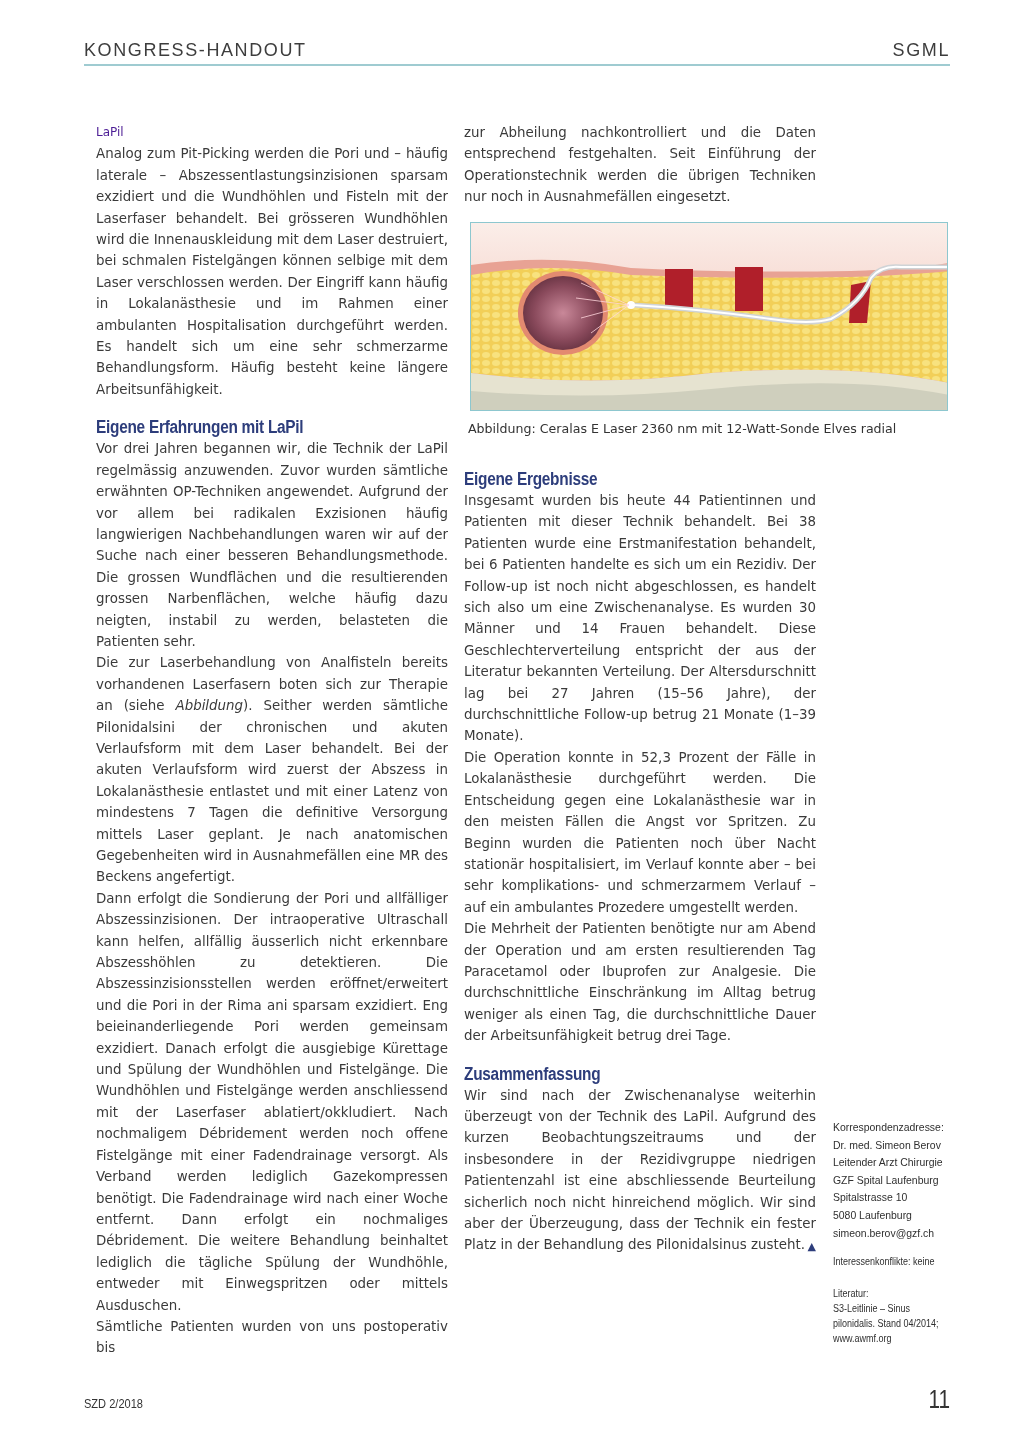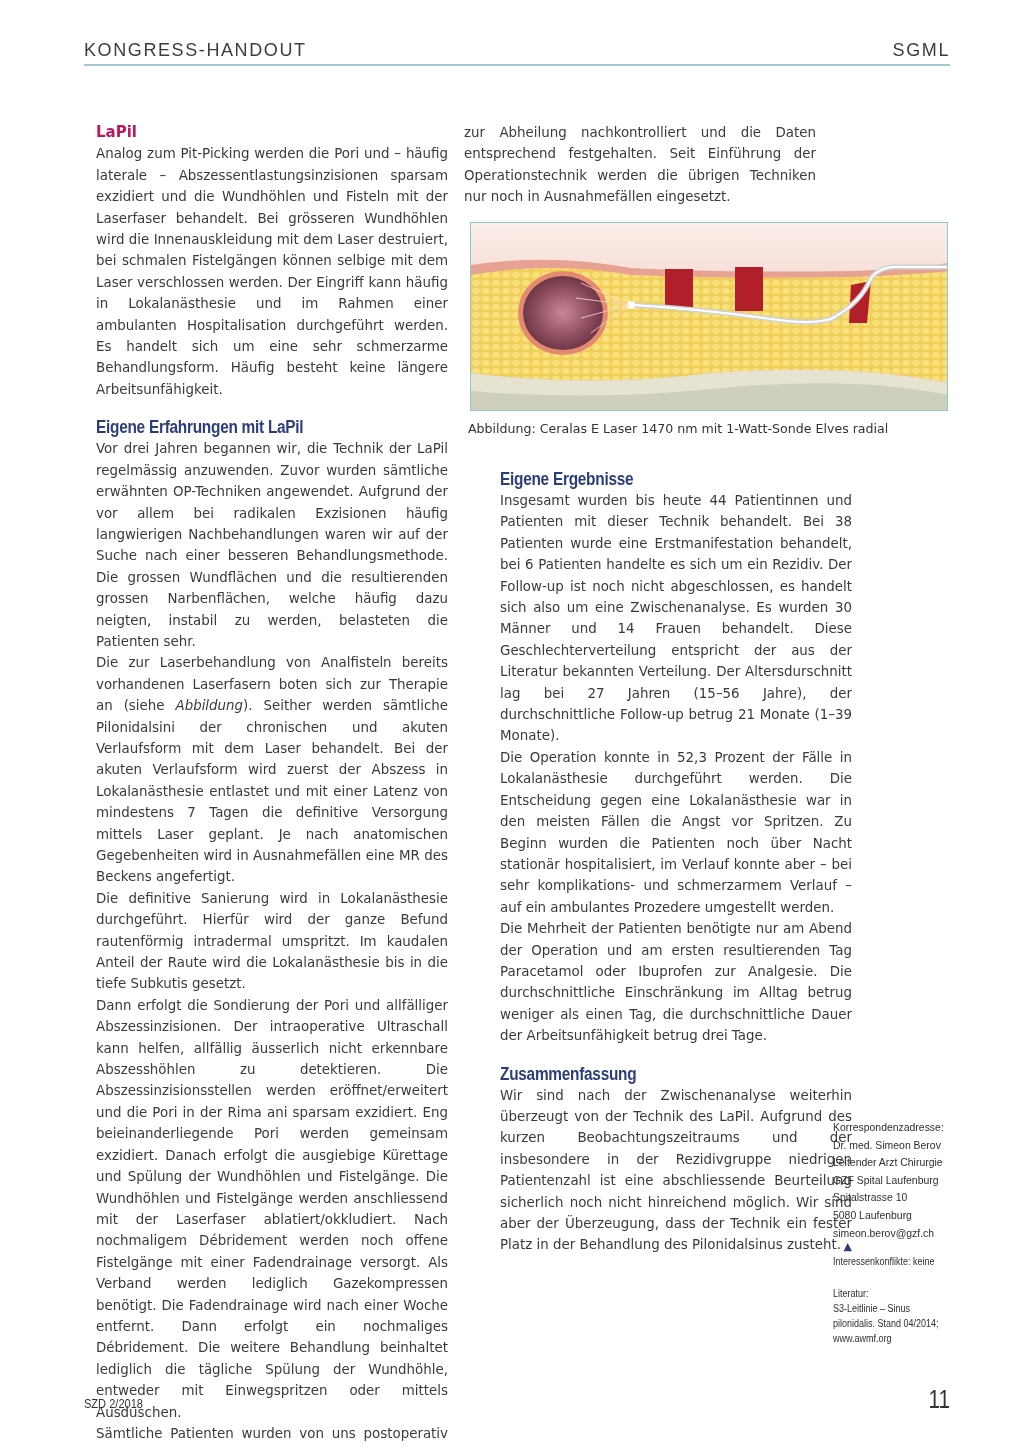--- a/index.html
+++ b/index.html
@@ -20,21 +20,21 @@
   .header .right { right: 0; }
 
   .col {
     position: absolute; top: 122px; width: 352px;
     font-size: 13.4px; line-height: 21.4px; text-align: justify;
     hyphens: manual;
   }
   .col-left { left: 96px; }
   .col-right { left: 464px; }
   .col p { margin: 0; }
-  .sub-head { font-weight: bold; color: #be185d; font-size: 15px; }
+  .sub-head { font-weight: normal; color: #4c1d95; font-size: 12px; }
   h2.sec {
     margin: 16px 0 0 0; font-size: 17.5px; line-height: 22px;
     color: #2d3d7b; font-weight: bold;
     font-family: "Liberation Sans", sans-serif; letter-spacing: -0.3px;
     transform: scaleX(0.88); transform-origin: left center;
   }
   .figure {
     position: absolute; left: 470px; top: 222px; width: 478px; height: 189px;
     border: 1px solid #8dc7cf; box-sizing: border-box; overflow: hidden;
     background: #f7e6e0;
@@ -71,21 +71,20 @@
   <span class="right">SGML</span>
 </div>
 
 <div class="col col-left">
   <div class="sub-head">LaPil</div>
   <p>Analog zum Pit-Picking werden die Pori und – häufig laterale – Abszessentlastungsinzisionen sparsam exzidiert und die Wundhöhlen und Fisteln mit der Laserfaser behandelt. Bei grösseren Wundhöhlen wird die Innenauskleidung mit dem Laser destruiert, bei schmalen Fistelgängen können selbige mit dem Laser verschlossen werden. Der Eingriff kann häufig in Lokalanästhesie und im Rahmen einer ambulanten Hospitalisation durchgeführt werden. Es handelt sich um eine sehr schmerzarme Behandlungsform. Häufig besteht keine längere Arbeitsunfähigkeit.</p>
 
   <h2 class="sec">Eigene Erfahrungen mit LaPil</h2>
   <p>Vor drei Jahren begannen wir, die Technik der LaPil regelmässig anzuwenden. Zuvor wurden sämtliche erwähnten OP-Techniken angewendet. Aufgrund der vor allem bei radikalen Exzisionen häufig langwierigen Nachbehandlungen waren wir auf der Suche nach einer besseren Behandlungsmethode. Die grossen Wundflächen und die resultierenden grossen Narbenflächen, welche häufig dazu neigten, instabil zu werden, belasteten die Patienten sehr.</p>
   <p><span>Die zur Laserbehandlung von Analfisteln bereits vorhandenen Laserfasern boten sich zur Therapie an (siehe </span><em>Abbildung</em><span>). Seither werden sämtliche Pilonidalsini der chronischen und akuten Verlaufsform mit dem Laser behandelt. Bei der akuten Verlaufsform wird zuerst der Abszess in Lokalanästhesie entlastet und mit einer Latenz von mindestens 7 Tagen die definitive Versorgung mittels Laser geplant. Je nach anatomischen Gegebenheiten wird in Ausnahmefällen eine MR des Beckens angefertigt.</span></p>
-  <p>Die definitive Sanierung wird in Lokalanästhesie durchgeführt. Hierfür wird der ganze Befund rautenförmig intradermal umspritzt. Im kaudalen Anteil der Raute wird die Lokalanästhesie bis in die tiefe Subkutis gesetzt.</p>
   <p>Dann erfolgt die Sondierung der Pori und allfälliger Abszessinzisionen. Der intraoperative Ultraschall kann helfen, allfällig äusserlich nicht erkennbare Abszesshöhlen zu detektieren. Die Abszessinzisionsstellen werden eröffnet/erweitert und die Pori in der Rima ani sparsam exzidiert. Eng beieinanderliegende Pori werden gemeinsam exzidiert. Danach erfolgt die ausgiebige Kürettage und Spülung der Wundhöhlen und Fistelgänge. Die Wundhöhlen und Fistelgänge werden anschliessend mit der Laserfaser ablatiert/okkludiert. Nach nochmaligem Débridement werden noch offene Fistelgänge mit einer Fadendrainage versorgt. Als Verband werden lediglich Gazekompressen benötigt. Die Fadendrainage wird nach einer Woche entfernt. Dann erfolgt ein nochmaliges Débridement. Die weitere Behandlung beinhaltet lediglich die tägliche Spülung der Wundhöhle, entweder mit Einwegspritzen oder mittels Ausduschen.</p>
   <p>Sämtliche Patienten wurden von uns postoperativ bis</p>
 </div>
 
 <div class="col col-right">
   <p>zur Abheilung nachkontrolliert und die Daten entsprechend festgehalten. Seit Einführung der Operationstechnik werden die übrigen Techniken nur noch in Ausnahmefällen eingesetzt.</p>
 </div>
 
 <div class="figure">
   <svg width="478" height="189" viewBox="0 0 478 189">
@@ -118,23 +117,23 @@
     <path d="M162 82 Q230 86 300 96 Q340 102 360 96 Q390 80 400 55 Q410 42 430 44 L478 44" stroke="#ffffff" stroke-width="2" fill="none"></path>
     <circle cx="160" cy="82" r="4" fill="#ffffff"></circle>
     <g stroke="#ffd6dc" stroke-width="1" opacity="0.8">
       <line x1="158" y1="82" x2="110" y2="60"></line>
       <line x1="158" y1="82" x2="105" y2="75"></line>
       <line x1="158" y1="82" x2="110" y2="95"></line>
       <line x1="158" y1="82" x2="120" y2="110"></line>
     </g>
   </svg>
 </div>
-<div class="caption">Abbildung: Ceralas E Laser 1470 nm mit 1-Watt-Sonde Elves radial</div>
+<div class="caption">Abbildung: Ceralas E Laser 2360 nm mit 12-Watt-Sonde Elves radial</div>
 
-<div class="col col-right" style="top:452px;margin-left:36px;">
+<div class="col col-right" style="top:452px;">
   <h2 class="sec">Eigene Ergebnisse</h2>
   <p>Insgesamt wurden bis heute 44 Patientinnen und Patienten mit dieser Technik behandelt. Bei 38 Patienten wurde eine Erstmanifestation behandelt, bei 6 Patienten handelte es sich um ein Rezidiv. Der Follow-up ist noch nicht abgeschlossen, es handelt sich also um eine Zwischenanalyse. Es wurden 30 Männer und 14 Frauen behandelt. Diese Geschlechterverteilung entspricht der aus der Literatur bekannten Verteilung. Der Altersdurschnitt lag bei 27 Jahren (15–56 Jahre), der durchschnittliche Follow-up betrug 21 Monate (1–39 Monate).</p>
   <p>Die Operation konnte in 52,3 Prozent der Fälle in Lokalanästhesie durchgeführt werden. Die Entscheidung gegen eine Lokalanästhesie war in den meisten Fällen die Angst vor Spritzen. Zu Beginn wurden die Patienten noch über Nacht stationär hospitalisiert, im Verlauf konnte aber – bei sehr komplikations- und schmerzarmem Verlauf – auf ein ambulantes Prozedere umgestellt werden.</p>
   <p>Die Mehrheit der Patienten benötigte nur am Abend der Operation und am ersten resultierenden Tag Paracetamol oder Ibuprofen zur Analgesie. Die durchschnittliche Einschränkung im Alltag betrug weniger als einen Tag, die durchschnittliche Dauer der Arbeitsunfähigkeit betrug drei Tage.</p>
 
   <h2 class="sec" style="margin-top:16px;">Zusammenfassung</h2>
   <p><span>Wir sind nach der Zwischenanalyse weiterhin überzeugt von der Technik des LaPil. Aufgrund des kurzen Beobachtungszeitraums und der insbesondere in der Rezidivgruppe niedrigen Patientenzahl ist eine abschliessende Beurteilung sicherlich noch nicht hinreichend möglich. Wir sind aber der Überzeugung, dass der Technik ein fester Platz in der Behandlung des Pilonidalsinus zusteht.</span><span class="end-mark">▲</span></p>
 </div>
 
 <div class="sidebar addr">

